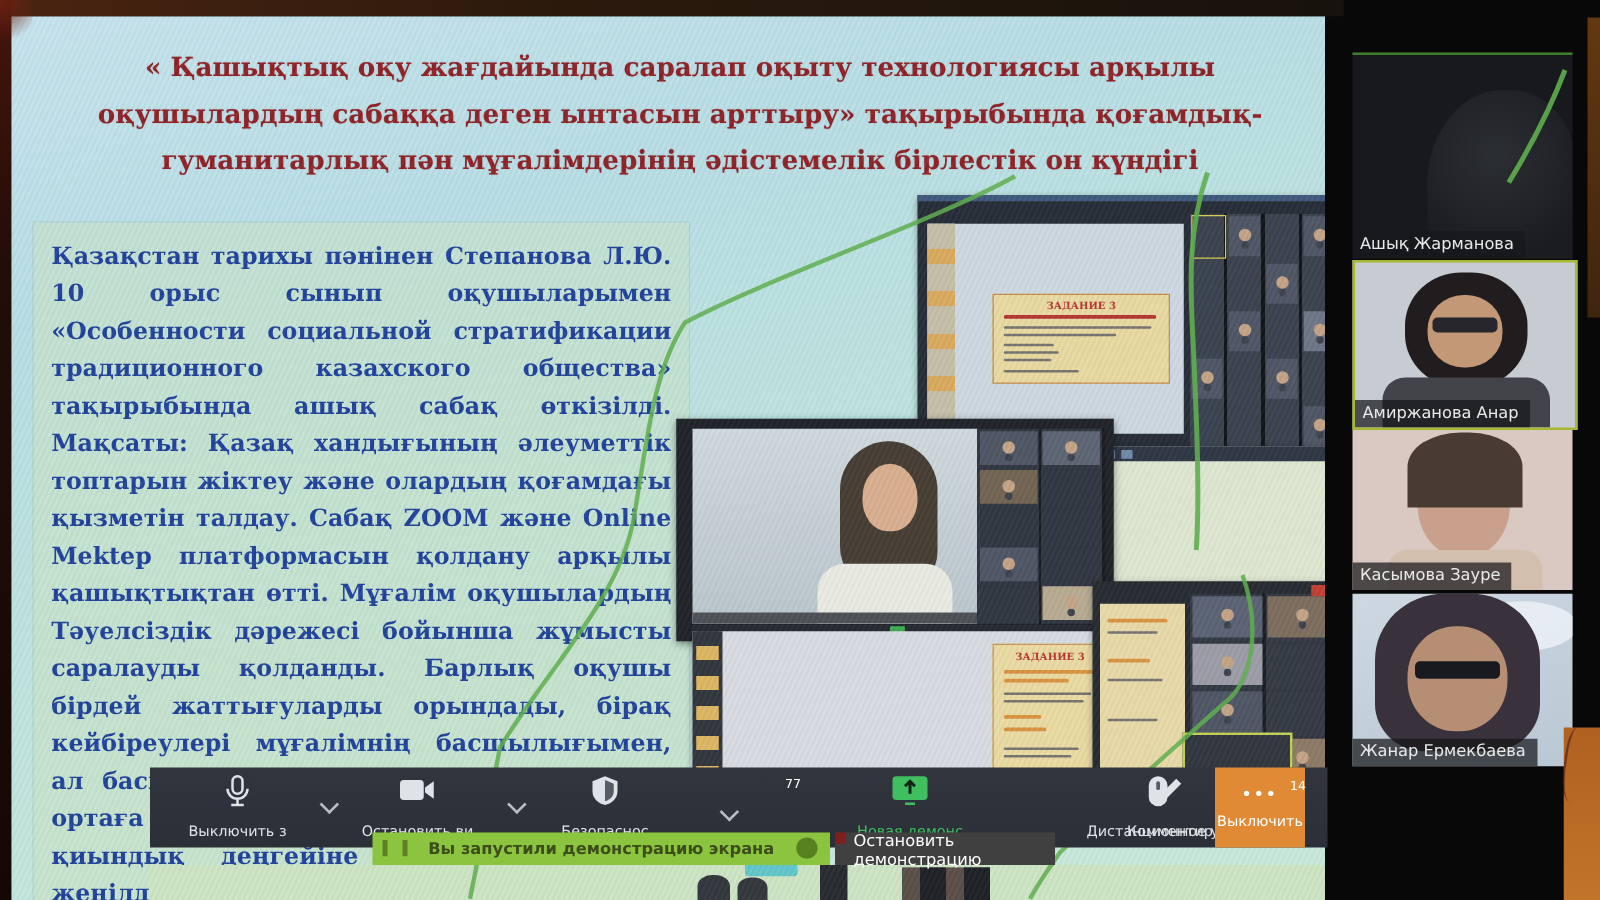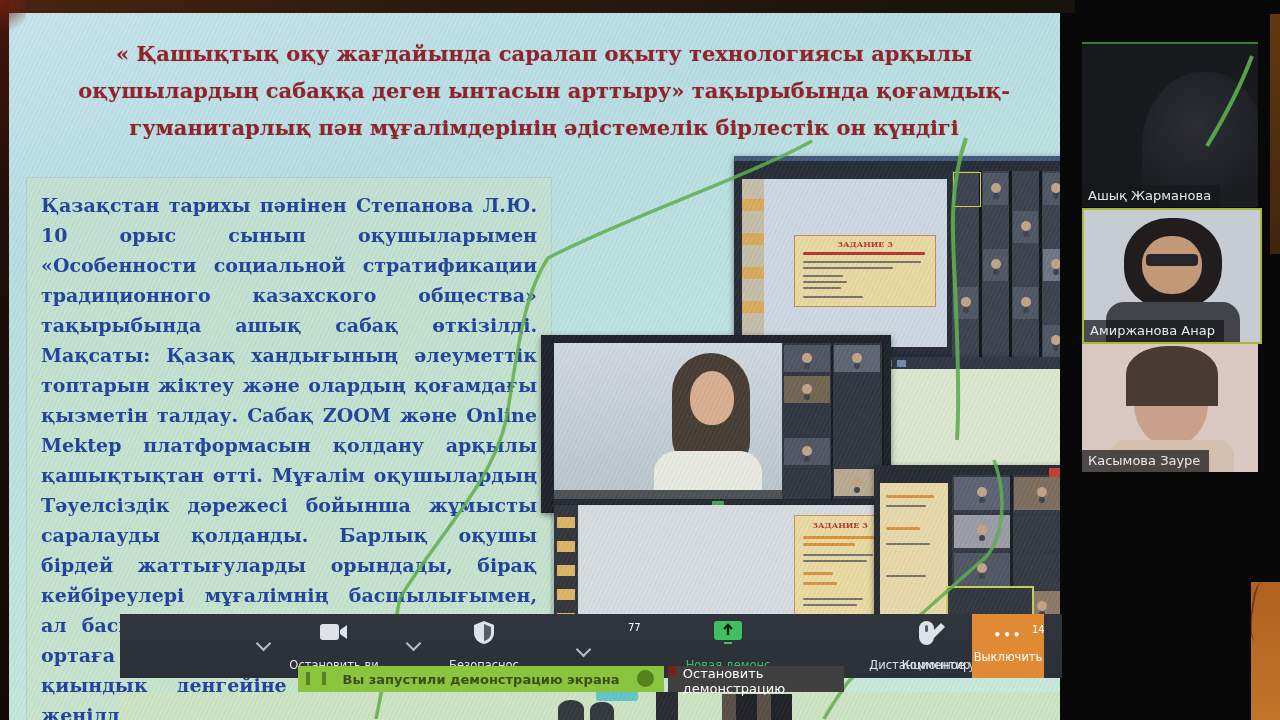--- a/index.html
+++ b/index.html
@@ -267,20 +267,27 @@
   </div>
 
   <svg class="abs annot" width="1280" height="720">
     <path d="M1252,56 C1240,88 1224,118 1207,146" stroke="#5fae4f" stroke-width="4" fill="none" opacity="0.9"></path>
     <path d="M966,138 C948,190 953,240 955,285 C957,330 960,395 957,440" stroke="#5fae4f" stroke-width="4" fill="none" opacity="0.9"></path>
     <path d="M812,141 C745,178 620,220 548,258 C523,296 518,350 507,415 C495,480 438,535 400,598 C392,640 382,690 376,719" stroke="#5fae4f" stroke-width="3.5" fill="none" opacity="0.85"></path>
     <path d="M994,460 C1010,505 1000,548 980,562 C935,602 878,652 848,682 C838,696 830,708 824,719" stroke="#5fae4f" stroke-width="3.5" fill="none" opacity="0.85"></path>
   </svg>
 
   <div class="abs toolbar">
+    <div class="tb-item" style="left:22px;width:96px;">
+      <svg class="icon-svg" width="22" height="26" viewBox="0 0 22 26">
+        <rect x="7" y="1" width="8" height="14" rx="4" fill="none" stroke="#dfe2e6" stroke-width="2"></rect>
+        <path d="M3,11 a8,8 0 0 0 16,0 M11,19 v5 M6,24 h10" fill="none" stroke="#dfe2e6" stroke-width="2"></path>
+      </svg>
+      <span class="tb-label">Выключить з</span>
+    </div>
     <div class="tb-chevron" style="left:138px;"></div>
 
     <div class="tb-item" style="left:162px;width:104px;">
       <svg class="icon-svg" width="30" height="24" viewBox="0 0 30 24">
         <rect x="1" y="4" width="19" height="16" rx="3" fill="#dfe2e6"></rect>
         <path d="M21,10 L28,5 V19 L21,14 Z" fill="#dfe2e6"></path>
       </svg>
       <span class="tb-label">Остановить ви</span>
     </div>
     <div class="tb-chevron" style="left:288px;"></div>
@@ -479,20 +486,27 @@
     <div class="name-label">Амиржанова Анар</div>
   </div>
 
   <div class="abs sidebar-tile tile3">
     <div class="t3-face"></div>
     <div class="t3-hair"></div>
     <div class="t3-body"></div>
     <div class="name-label">Касымова Зауре</div>
   </div>
 
+  <div class="abs sidebar-tile tile4">
+    <div class="t4-cloud"></div>
+    <div class="t4-hair"></div>
+    <div class="t4-face"></div>
+    <div class="t4-glass"></div>
+    <div class="name-label">Жанар Ермекбаева</div>
+  </div>
 
   <div class="abs frame-top"></div>
   <div class="abs frame-left"></div>
   <div class="abs corner-red"></div>
   <div class="abs edge-orange"></div>
   <div class="abs sticky-note">
     <div class="sticky-mark"></div>
   </div>
 
 </div>

